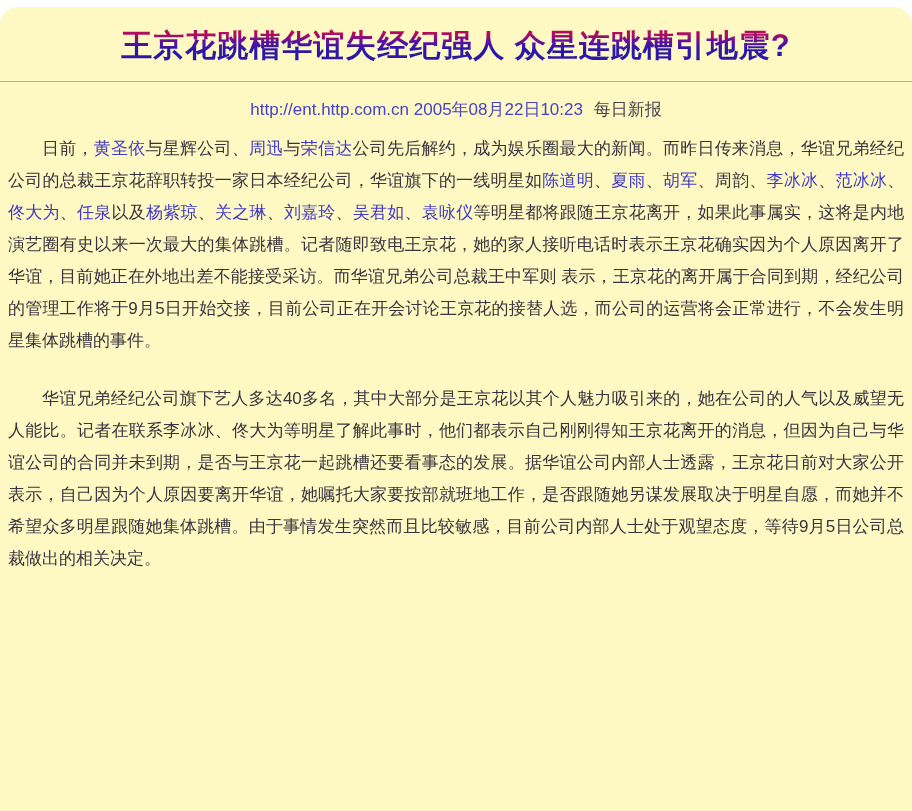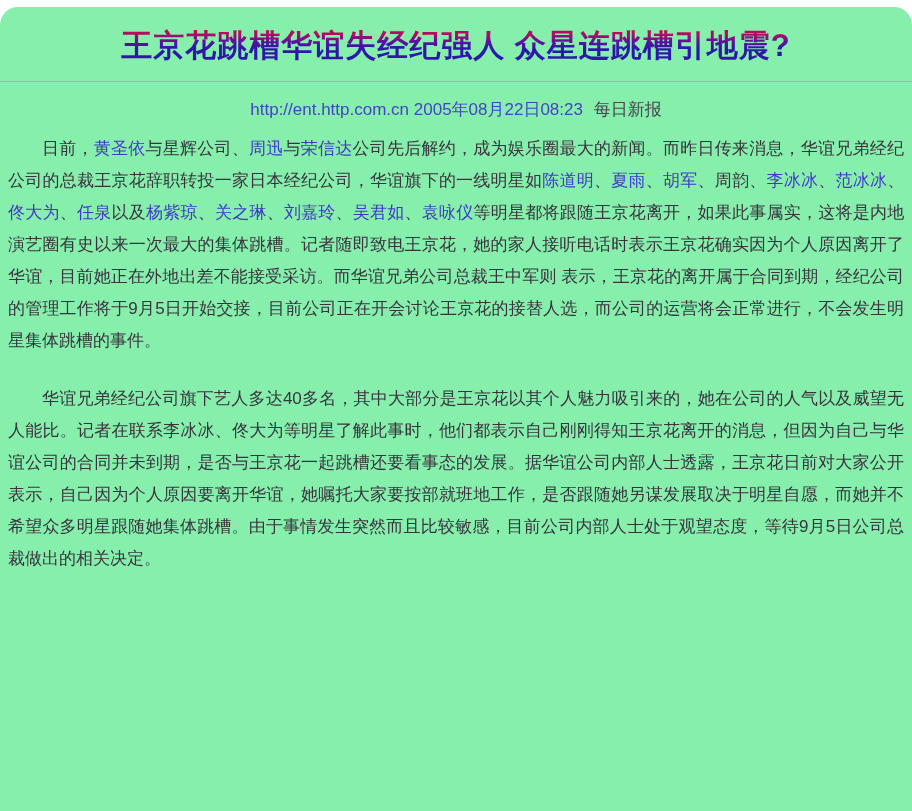--- a/index.html
+++ b/index.html
@@ -3,21 +3,21 @@
 <meta charset="utf-8">
 <style>
   html,body{margin:0;padding:0;}
   body{
     width:912px;height:811px;overflow:hidden;background:#ffffff;
     font-family:"Liberation Sans","DejaVu Sans",sans-serif;
   }
   .card{
     box-sizing:border-box;
     width:912px;height:804px;margin-top:7px;
-    background:#86efac;
+    background:#fef9c3;
     border-radius:18px 18px 0 0;
     padding:10px 8px 20px 8px;
   }
   .title{
     margin:8px 20px 14px 20px;
     text-align:center;
     font-size:31px;font-weight:700;letter-spacing:1px;
     color:#3a16a0;
     background:linear-gradient(180deg,#c40a4a 0%,#b00d62 22%,#5a12a0 40%,#2c17a8 58%,#2c17a8 100%);
     -webkit-background-clip:text;background-clip:text;
@@ -48,21 +48,21 @@
 <body>
 
 <div class="card">
 
   <h1 class="title">王京花跳槽华谊失经纪强人 众星连跳槽引地震?</h1>
 
   <hr class="sep">
 
   <div class="byline">
     <span class="blue">http://ent.http.com.cn</span>
-    <span class="blue">2005年08月22日08:23</span>
+    <span class="blue">2005年08月22日10:23</span>
     <span class="src">每日新报</span>
   </div>
 
   <div class="article">
       <p><span>日前，</span><a class="star">黄圣依</a><span>与星辉公司、</span><a class="star">周迅</a><span>与</span><a class="star">荣信达</a><span>公司先后解约，成为娱乐圈最大的新闻。而昨日传来消息，华谊兄弟经纪公司的总裁王京花辞职转投一家日本经纪公司，华谊旗下的一线明星如</span><a class="star">陈道明</a><span>、</span><a class="star">夏雨</a><span>、</span><a class="star">胡军</a><span>、周韵、</span><a class="star">李冰冰</a><span>、</span><a class="star">范冰冰</a><span>、</span><a class="star">佟大为</a><span>、</span><a class="star">任泉</a><span>以及</span><a class="star">杨紫琼</a><span>、</span><a class="star">关之琳</a><span>、</span><a class="star">刘嘉玲</a><span>、</span><a class="star">吴君如</a><span>、</span><a class="star">袁咏仪</a><span>等明星都将跟随王京花离开，如果此事属实，这将是内地演艺圈有史以来一次最大的集体跳槽。记者随即致电王京花，她的家人接听电话时表示王京花确实因为个人原因离开了华谊，目前她正在外地出差不能接受采访。而华谊兄弟公司总裁王中军则 表示，王京花的离开属于合同到期，经纪公司的管理工作将于9月5日开始交接，目前公司正在开会讨论王京花的接替人选，而公司的运营将会正常进行，不会发生明星集体跳槽的事件。</span></p>
       <p><span>华谊兄弟经纪公司旗下艺人多达40多名，其中大部分是王京花以其个人魅力吸引来的，她在公司的人气以及威望无人能比。记者在联系李冰冰、佟大为等明星了解此事时，他们都表示自己刚刚得知王京花离开的消息，但因为自己与华谊公司的合同并未到期，是否与王京花一起跳槽还要看事态的发展。据华谊公司内部人士透露，王京花日前对大家公开表示，自己因为个人原因要离开华谊，她嘱托大家要按部就班地工作，是否跟随她另谋发展取决于明星自愿，而她并不希望众多明星跟随她集体跳槽。由于事情发生突然而且比较敏感，目前公司内部人士处于观望态度，等待9月5日公司总裁做出的相关决定。</span></p>
     </div>
 
 </div>
 

